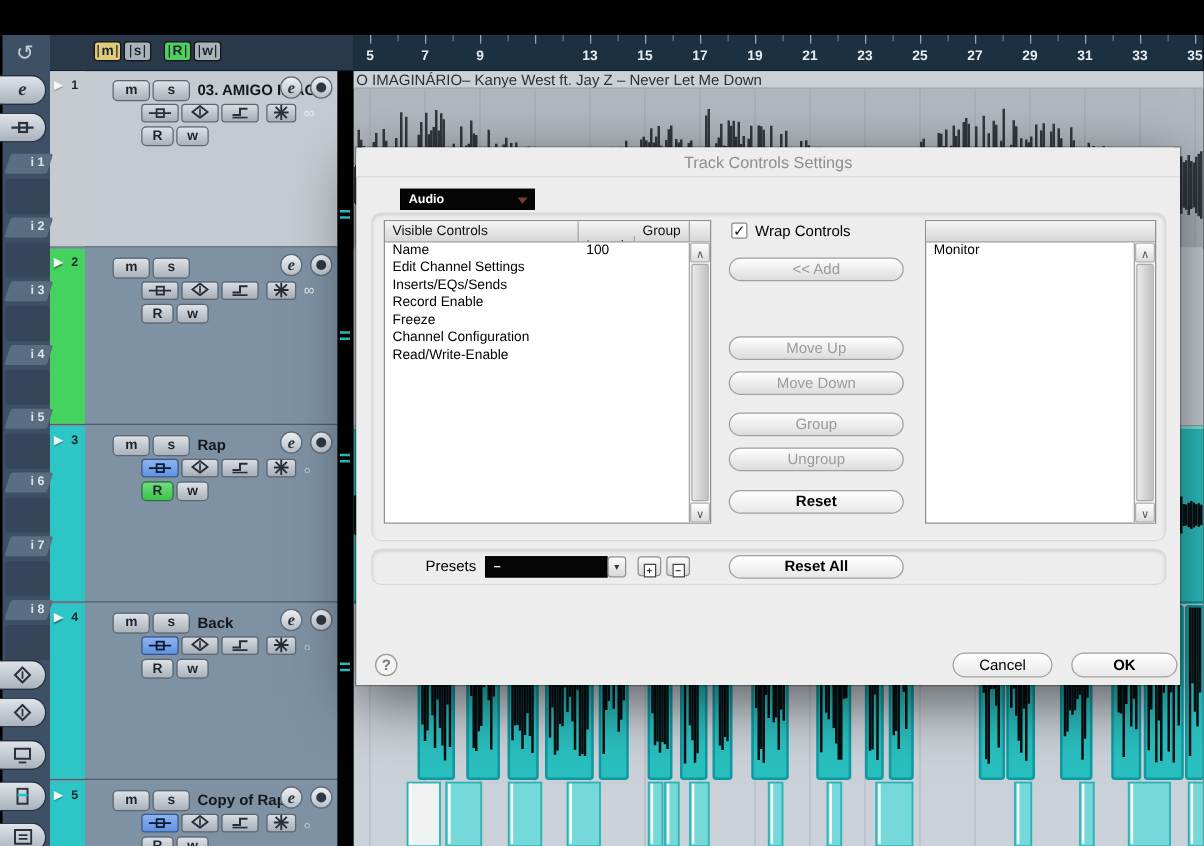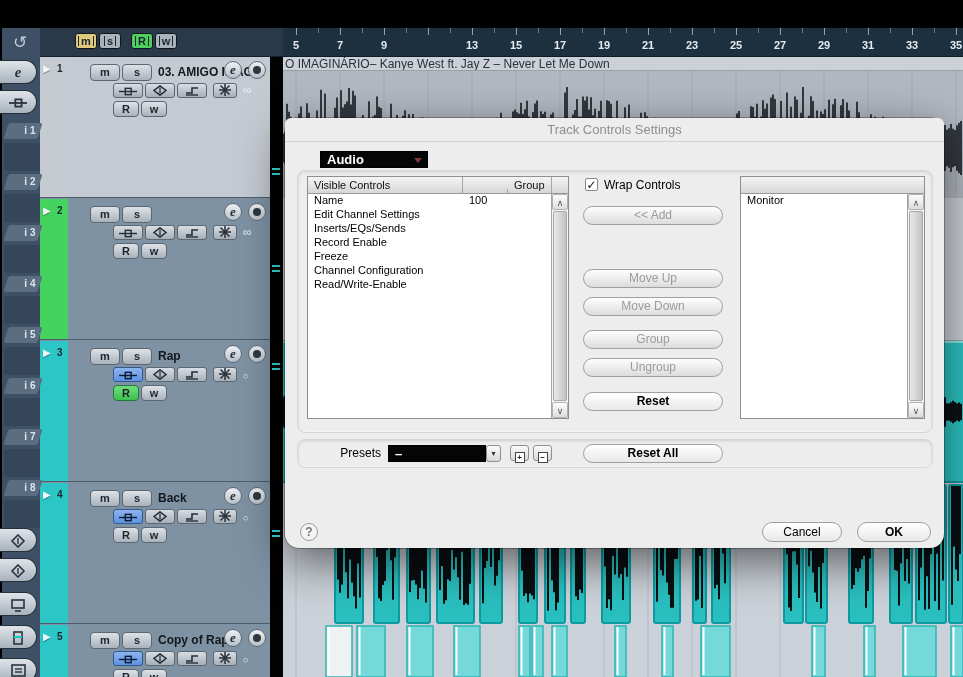--- a/index.html
+++ b/index.html
@@ -60,25 +60,25 @@
   .btn-rw.active{background:linear-gradient(#6fdd7d,#3dc14f);border-color:#25763a;}
   .chan-icon{position:absolute;color:#e7edf2;font-size:12px;line-height:15px;}
 
   
   #meterstrip{left:270px;top:57px;width:13px;height:620px;background:#020202;}
   .meter-dash{position:absolute;width:8px;height:2px;background:#35e0e0;left:2px;}
   #events{left:283px;top:57px;width:680px;height:620px;background:#cbd1d8;}
   .gridlines{background-image:repeating-linear-gradient(90deg,rgba(255,255,255,0) 0 43px,rgba(118,130,142,.35) 43px 44px);}
 
   
-  #dialog{left:285px;top:118px;width:659px;height:430px;background:#ededed;border-radius:14px;
+  #dialog{left:285px;top:118px;width:659px;height:430px;background:#ededed;border-radius:0;
       box-shadow:0 14px 45px rgba(0,0,0,.55),0 0 0 1px rgba(0,0,0,.28);}
   #dialog-title{left:0;top:0;width:659px;height:24px;text-align:center;color:#8e8e8e;font-size:13px;
       line-height:24px;border-bottom:1px solid #d2d2d2;border-radius:6px 6px 0 0;background:#ededed;}
-  .blackdrop{background:#050505;border:1px solid #000;color:#fff;font-size:13px;font-weight:bold;
+  .blackdrop{background:#050505;border:1px solid #000;color:#fff;font-size:10px;font-weight:bold;
       line-height:15px;padding:0 6px;}
   .blackdrop .tri{position:absolute;right:5px;top:6px;width:0;height:0;border-left:4px solid transparent;
       border-right:4px solid transparent;border-top:5px solid #7d3a3a;}
   .groupbox{border:1px solid #d6d6d6;border-radius:8px;box-shadow:inset 0 1px 3px rgba(150,150,150,.35), inset 0 -1px 1px rgba(255,255,255,.7);}
   .listbox{background:#fff;border:1px solid #8f8f8f;}
   .list-header{display:flex;height:17px;border-bottom:1px solid #9a9a9a;background:linear-gradient(#f5f5f5,#d6d6d6);}
   .list-header div{font-size:11px;color:#111;padding:2px 4px 0 6px;border-right:1px solid #a5a5a5;
       white-space:nowrap;overflow:hidden;}
   .list-row{display:flex;height:14px;font-size:11px;color:#000;}
   .list-row div{padding:0 4px 0 6px;white-space:nowrap;overflow:hidden;}
@@ -1385,21 +1385,21 @@
     <div class="abs iconbtn" style="left:225px;top:327px;">
       <span class="page">+</span>
     </div>
     <div class="abs iconbtn" style="left:248px;top:327px;">
       <span class="page">−</span>
     </div>
     <div class="abs push-btn enabled" style="left:298px;top:326px;width:140px;">Reset All</div>
 
     <div class="abs" id="help-btn" style="left:15px;top:405px;">?</div>
     <div class="abs push-btn enabled" style="left:477px;top:404px;width:80px;height:20px;line-height:18px;font-weight:normal;">Cancel</div>
-    <div class="abs push-btn enabled" style="left:572px;top:404px;width:74px;height:20px;line-height:18px;">OK</div>
+    <div class="abs push-btn enabled" style="left:572px;top:404px;width:85px;height:20px;line-height:18px;">OK</div>
   <div class="push-btn" style="left:298px;top:88px;width:140px;">&lt;&lt; Add</div>
       <div class="push-btn" style="left:298px;top:151px;width:140px;">Move Up</div>
       <div class="push-btn" style="left:298px;top:179px;width:140px;">Move Down</div>
       <div class="push-btn" style="left:298px;top:212px;width:140px;">Group</div>
       <div class="push-btn" style="left:298px;top:240px;width:140px;">Ungroup</div>
       <div class="push-btn enabled" style="left:298px;top:274px;width:140px;">Reset</div>
     </div>
 <div class="mon-toggle abs" style="left:75px;background:#e0cb7d;"><span class="bars">m</span></div>
     <div class="mon-toggle abs" style="left:99px;background:#aab2ba;"><span class="bars">s</span></div>
     <div class="mon-toggle abs" style="left:131px;background:#4fcf5f;"><span class="bars">R</span></div>

